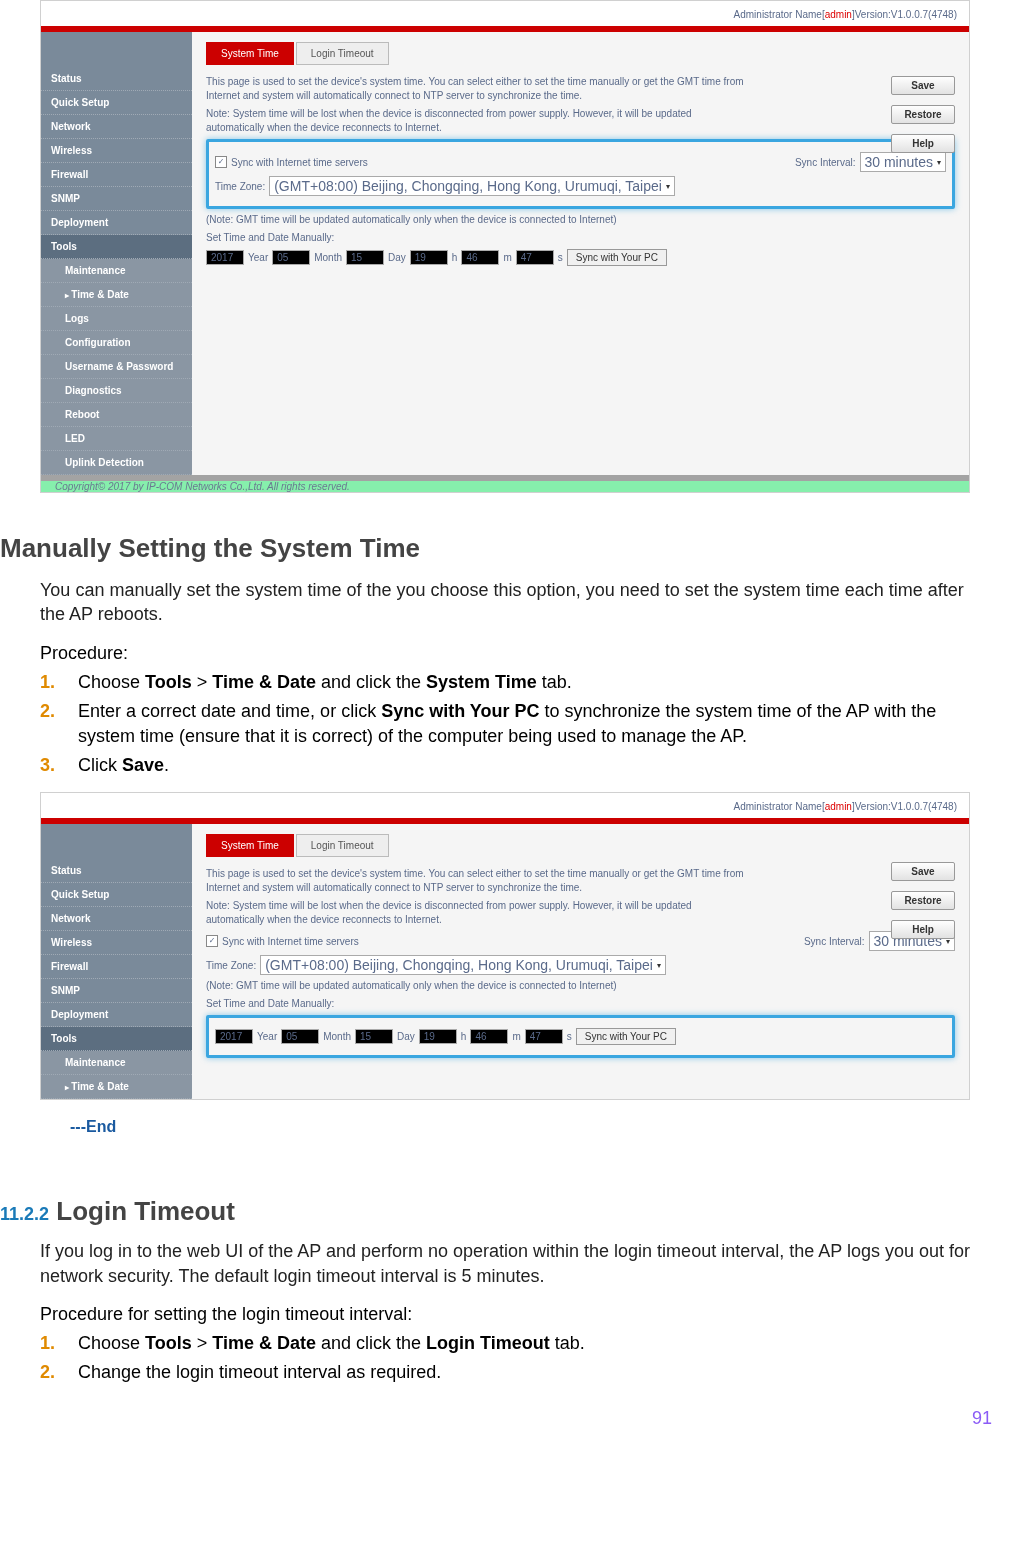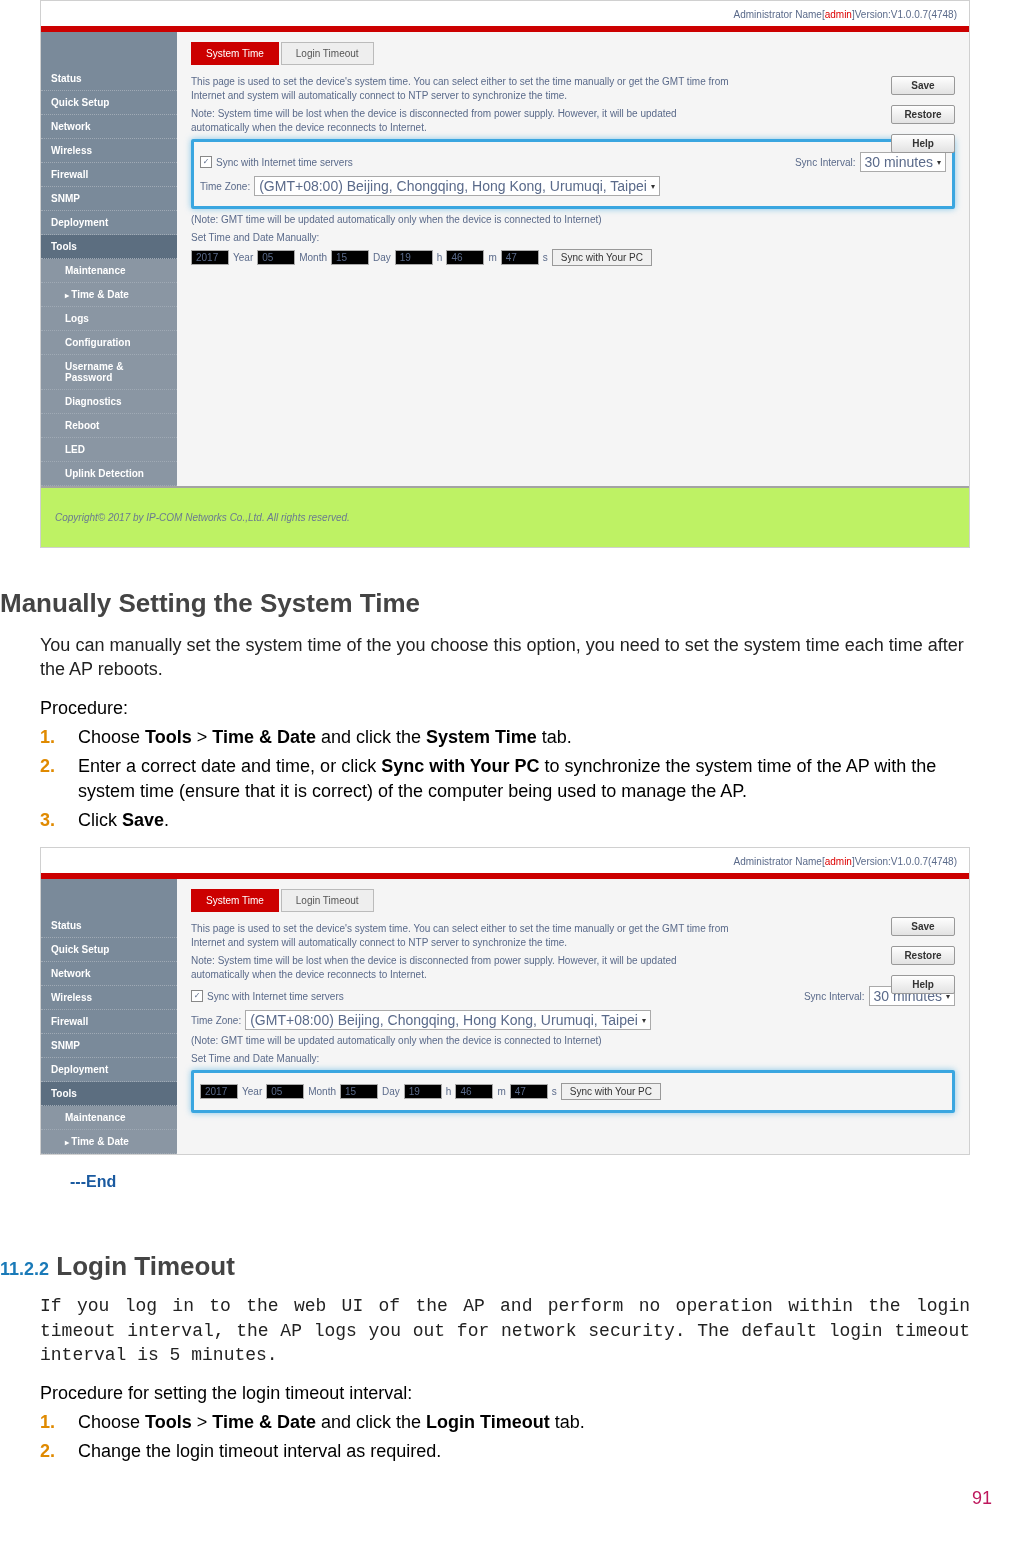--- a/index.html
+++ b/index.html
@@ -22,21 +22,21 @@
     background: #fff;
     text-align: right;
     padding: 8px 12px 6px 0;
     font-size: 10px;
     color: #5a6a8a;
   }
   .ss-header .admin { color: #d00; }
   .ss-redbar { height: 6px; background: #c00; }
   .ss-body { display: flex; min-height: 100px; }
   .ss-side {
-    width: 136px;
+    width: 151px;
     background: #7a8a9a;
     color: #fff;
     font-size: 10px;
     font-weight: bold;
     flex-shrink: 0;
   }
   .ss-side .spacer { height: 34px; border-bottom: 1px solid #7a8a9a; }
   .ss-side .item {
     padding: 6px 10px;
     border-bottom: 1px dotted #a0aab5;
@@ -91,39 +91,39 @@
     background: linear-gradient(#fefefe,#e2e2e2);
     border: 1px solid #999;
     padding: 3px 0;
     width: 62px;
     text-align: center;
     font-size: 10px;
     color: #333;
     font-weight: bold;
     border-radius: 2px;
   }
-  .ss-footer { padding: 24px 14px; font-style: italic; font-size: 10px; color: #6a7a90; background: #bef264; border-top: 2px solid #a3a3a3; }
+  .ss-footer { padding: 0 14px; font-style: italic; font-size: 10px; color: #6a7a90; background: #86efac; border-top: 6px solid #a3a3a3; }
   .checkbox { display:inline-block; width:10px; height:10px; border:1px solid #888; background:#fff; text-align:center; line-height:9px; font-size:8px; }
 
   
   h2.doc {
     font-size: 26px;
     font-weight: bold;
     color: #444;
     margin: 40px 0 14px 0;
     padding: 0;
   }
   .body-indent { margin: 0 40px; text-align: left; }
   .para {
     font-size: 18px;
     color: #222;
     line-height: 1.35;
     margin: 10px 0;
   }
-  .para.justify { text-align: justify; font-family: Liberation Mono, monospace; }
+  .para.justify { text-align: justify; }
   .proc-label { font-size: 18px; margin: 16px 0 6px 0; }
   ol.steps { list-style: none; padding: 0; margin: 0 0 14px 0; counter-reset: st; }
   ol.steps li {
     counter-increment: st;
     font-size: 18px;
     line-height: 1.4;
     margin: 4px 0;
     padding-left: 38px;
     position: relative;
     text-align: left;
@@ -137,21 +137,21 @@
   }
   .bold { font-weight: bold; }
   .end { color: #1a5aa0; font-weight: bold; font-size: 16px; margin: 18px 0 0 70px; }
   .section-head { margin: 60px 0 12px 0; }
   .sec-num { color: #1a7ab8; font-size: 18px; font-weight: bold; }
   .sec-title { color: #444; font-size: 26px; font-weight: bold; }
   .page-num {
     position: absolute;
     right: 18px;
     bottom: 10px;
-    color: #be185d;
+    color: #8b5cf6;
     font-size: 18px;
   }
   .pagewrap { position: relative; padding-bottom: 40px; }
 </style>
 </head>
 <body>
 
 <div class="page pagewrap">
 
   <div class="screenshot">

